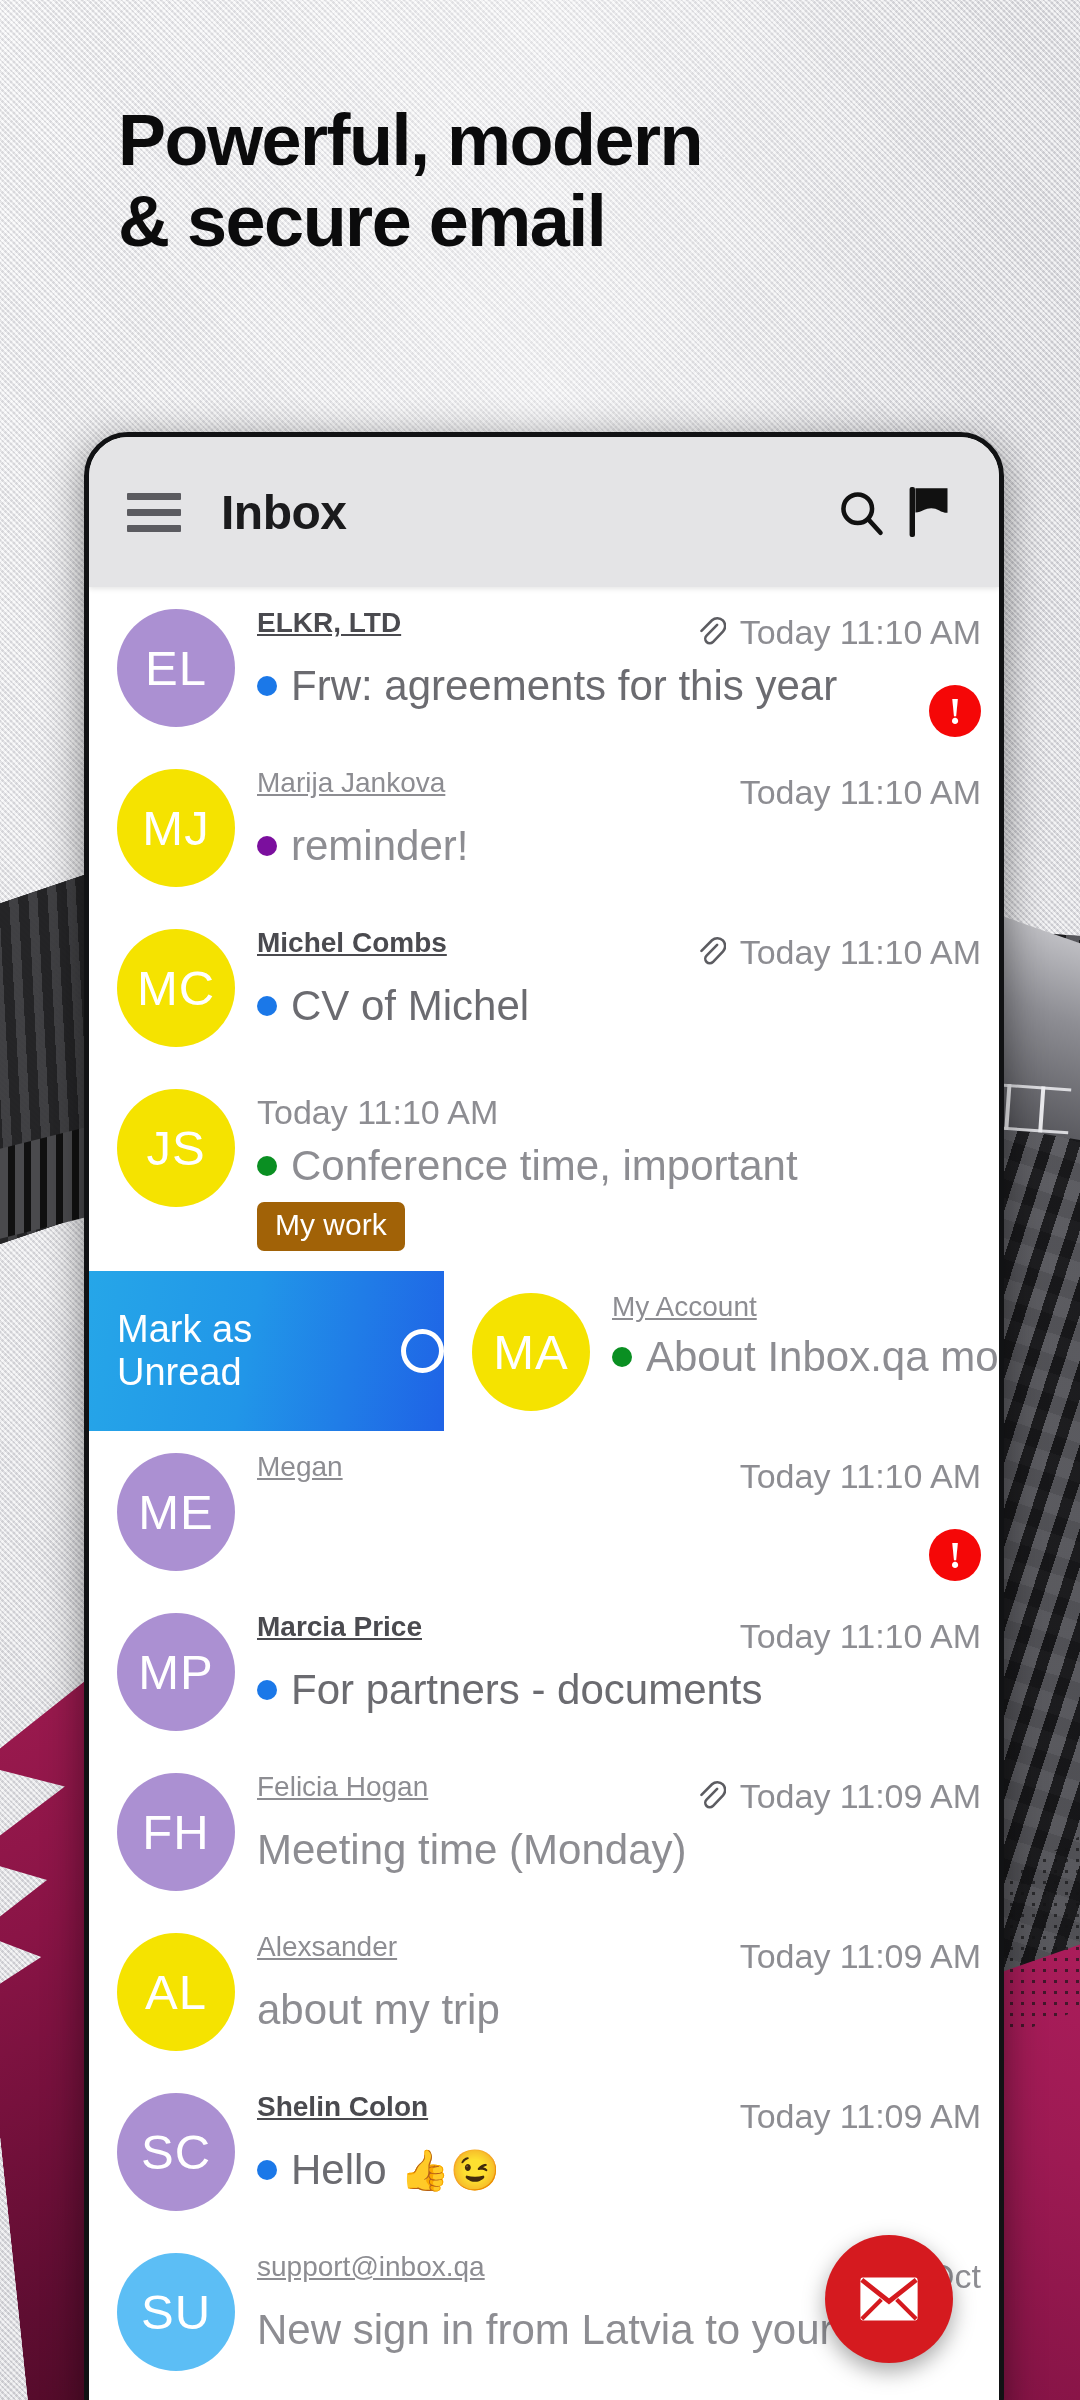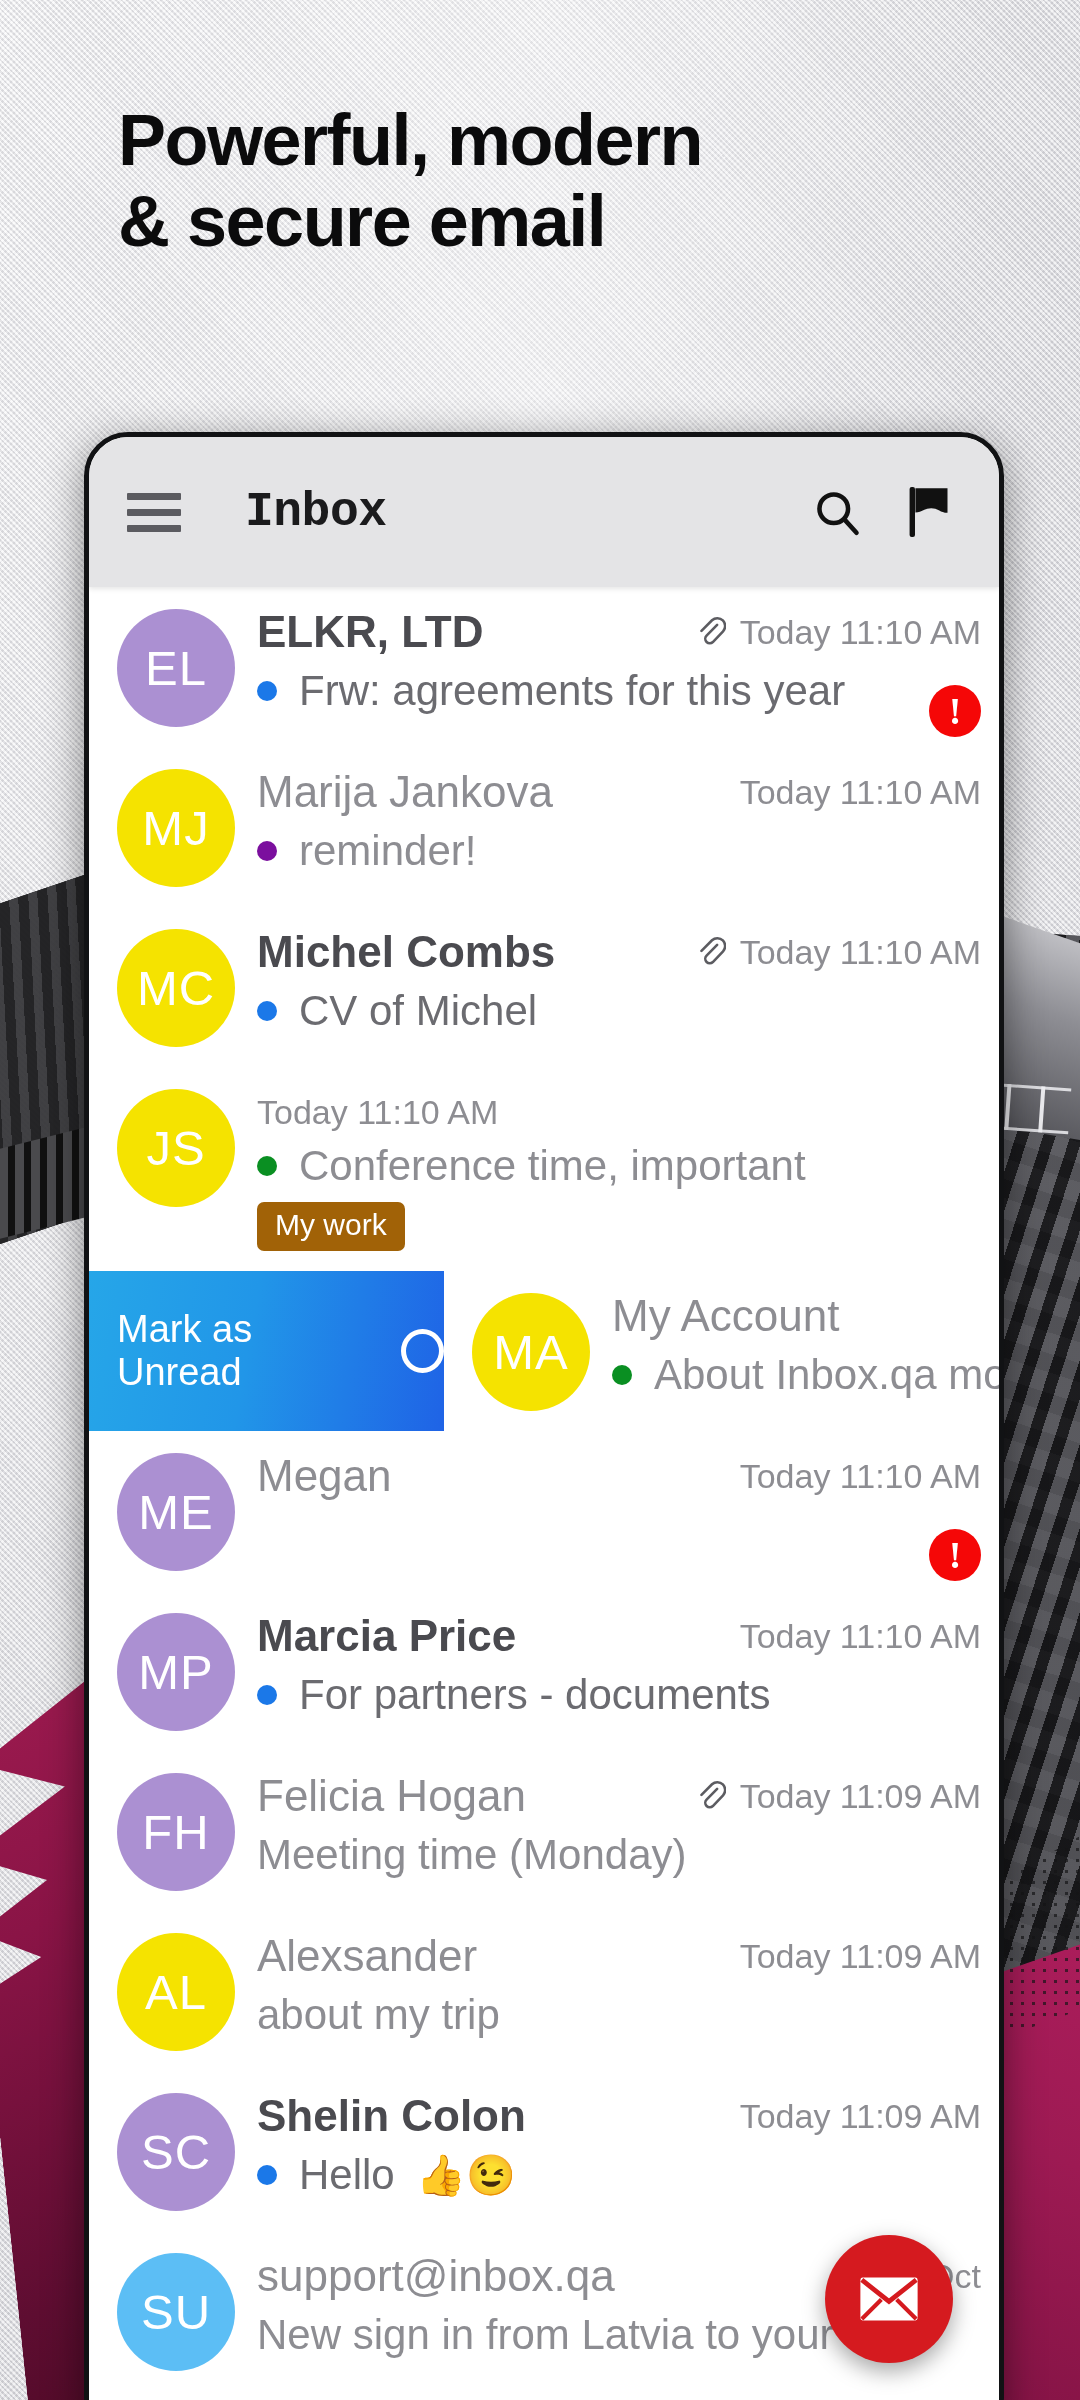--- a/index.html
+++ b/index.html
@@ -126,24 +126,23 @@
     box-shadow: 0 10px 40px rgba(0,0,0,.45);
     overflow: hidden;
   }
 
   
   .appbar {
     height: 150px;
     background: #e4e4e6;
     display: flex; align-items: center;
     padding: 0 44px 0 38px;
-    gap: 42px;
+    gap: 18px;
     position: relative; z-index: 5;
     box-shadow: 0 2px 5px rgba(0,0,0,.10);
-    font-family: Liberation Mono, monospace;
   }
   .hamburger { width: 54px; display:flex; flex-direction:column; gap:9px; cursor:pointer; }
   .hamburger i { display:block; height:7px; background:#5b5b60; border-radius:1px; }
   .appbar-title {
     font-size: 48px; font-weight: 700; color: #1b1b1d;
     flex: 1; margin-left: 22px; letter-spacing: -.5px;
   }
   .appbar-icon { display:flex; align-items:center; justify-content:center; cursor:pointer; }
 
   
@@ -159,28 +158,29 @@
     width: 118px; height: 118px;
     border-radius: 50%;
     margin: 2px 22px 0 28px;
     display:flex; align-items:center; justify-content:center;
     color:#fff; font-size: 49px; font-weight: 400;
     letter-spacing: 1px;
   }
   .rowbody { flex: 1 1 auto; min-width: 0; padding-right: 18px; position: relative; }
   .line1 { display:flex; align-items:flex-start; }
   .sender {
-    font-size: 44px; color:#8d8d92; white-space:nowrap; flex: 1 1 auto;
+    font-size: 28px; color:#8d8d92; white-space:nowrap; flex: 1 1 auto;
     overflow:hidden;
+    text-decoration:underline;
   }
   .sender.unread { color:#4a4a4f; font-weight: 700; }
   .meta { display:flex; align-items:center; gap:14px; flex: 0 0 auto; padding-top: 6px;}
   .clip { width:30px; height:34px; }
   .time { font-size: 34px; color:#8d8d92; white-space:nowrap; }
-  .line2 { display:flex; align-items:center; margin-top: 10px; gap: 22px; }
+  .line2 { display:flex; align-items:center; margin-top: 10px; gap: 14px; }
   .dot { width:20px; height:20px; border-radius:50%; flex:0 0 auto; }
   .subject { font-size: 42px; color:#8d8d92; white-space:nowrap; }
   .subject.unread { color:#6b6b70; }
   .badge-alert {
     position:absolute; right: 18px; top: 78px;
     width: 52px; height: 52px; border-radius:50%;
     background:#f50707;
     display:flex; align-items:center; justify-content:center;
     color:#fff; font-size:38px; font-weight:700; line-height:1;
     font-family:"Liberation Serif", serif;

